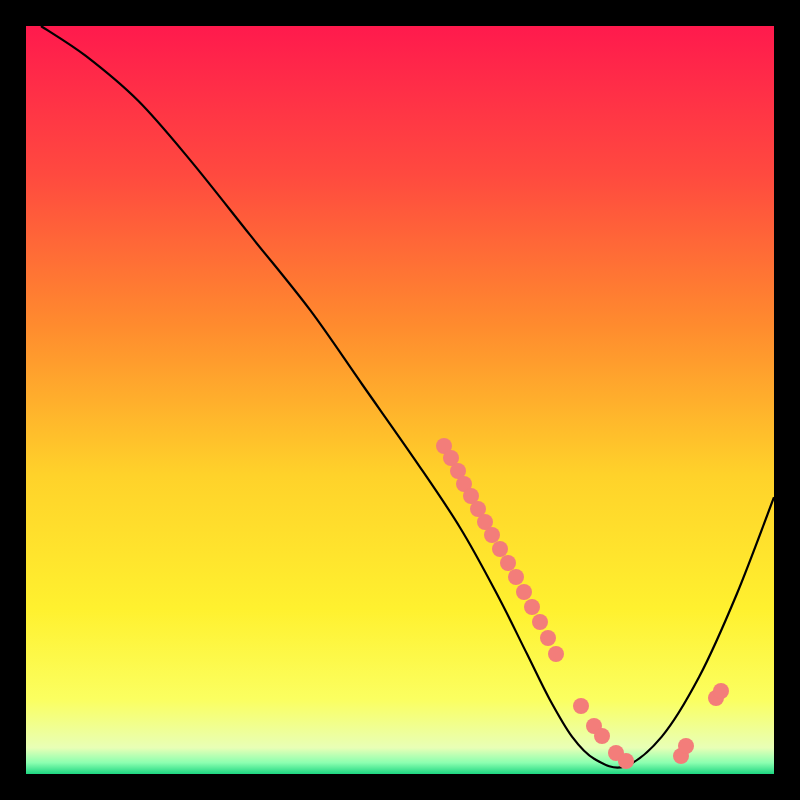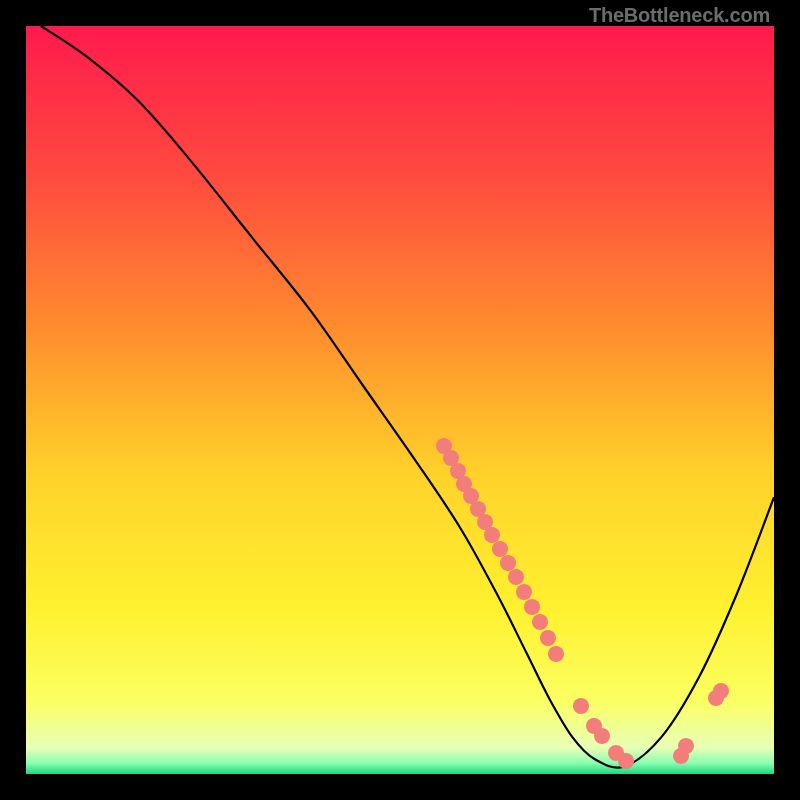--- a/index.html
+++ b/index.html
@@ -44,21 +44,20 @@
     font-size: 20px;
     font-weight: 600;
     letter-spacing: -0.2px;
   }
 </style>
 </head>
 <body>
 
 <div class="frame">
 
-  <div class="watermark">TheBottleneck.com</div>
 
   <div class="plot">
     <svg class="gradient" viewBox="0 0 748 748" preserveAspectRatio="none">
       <defs>
         <linearGradient id="bg" x1="0" y1="0" x2="0" y2="1">
             <stop offset="0%" stop-color="#ff1a4d"></stop>
             <stop offset="20%" stop-color="#ff4a3f"></stop>
             <stop offset="40%" stop-color="#ff8b2e"></stop>
             <stop offset="60%" stop-color="#ffd22a"></stop>
             <stop offset="78%" stop-color="#fff12f"></stop>

